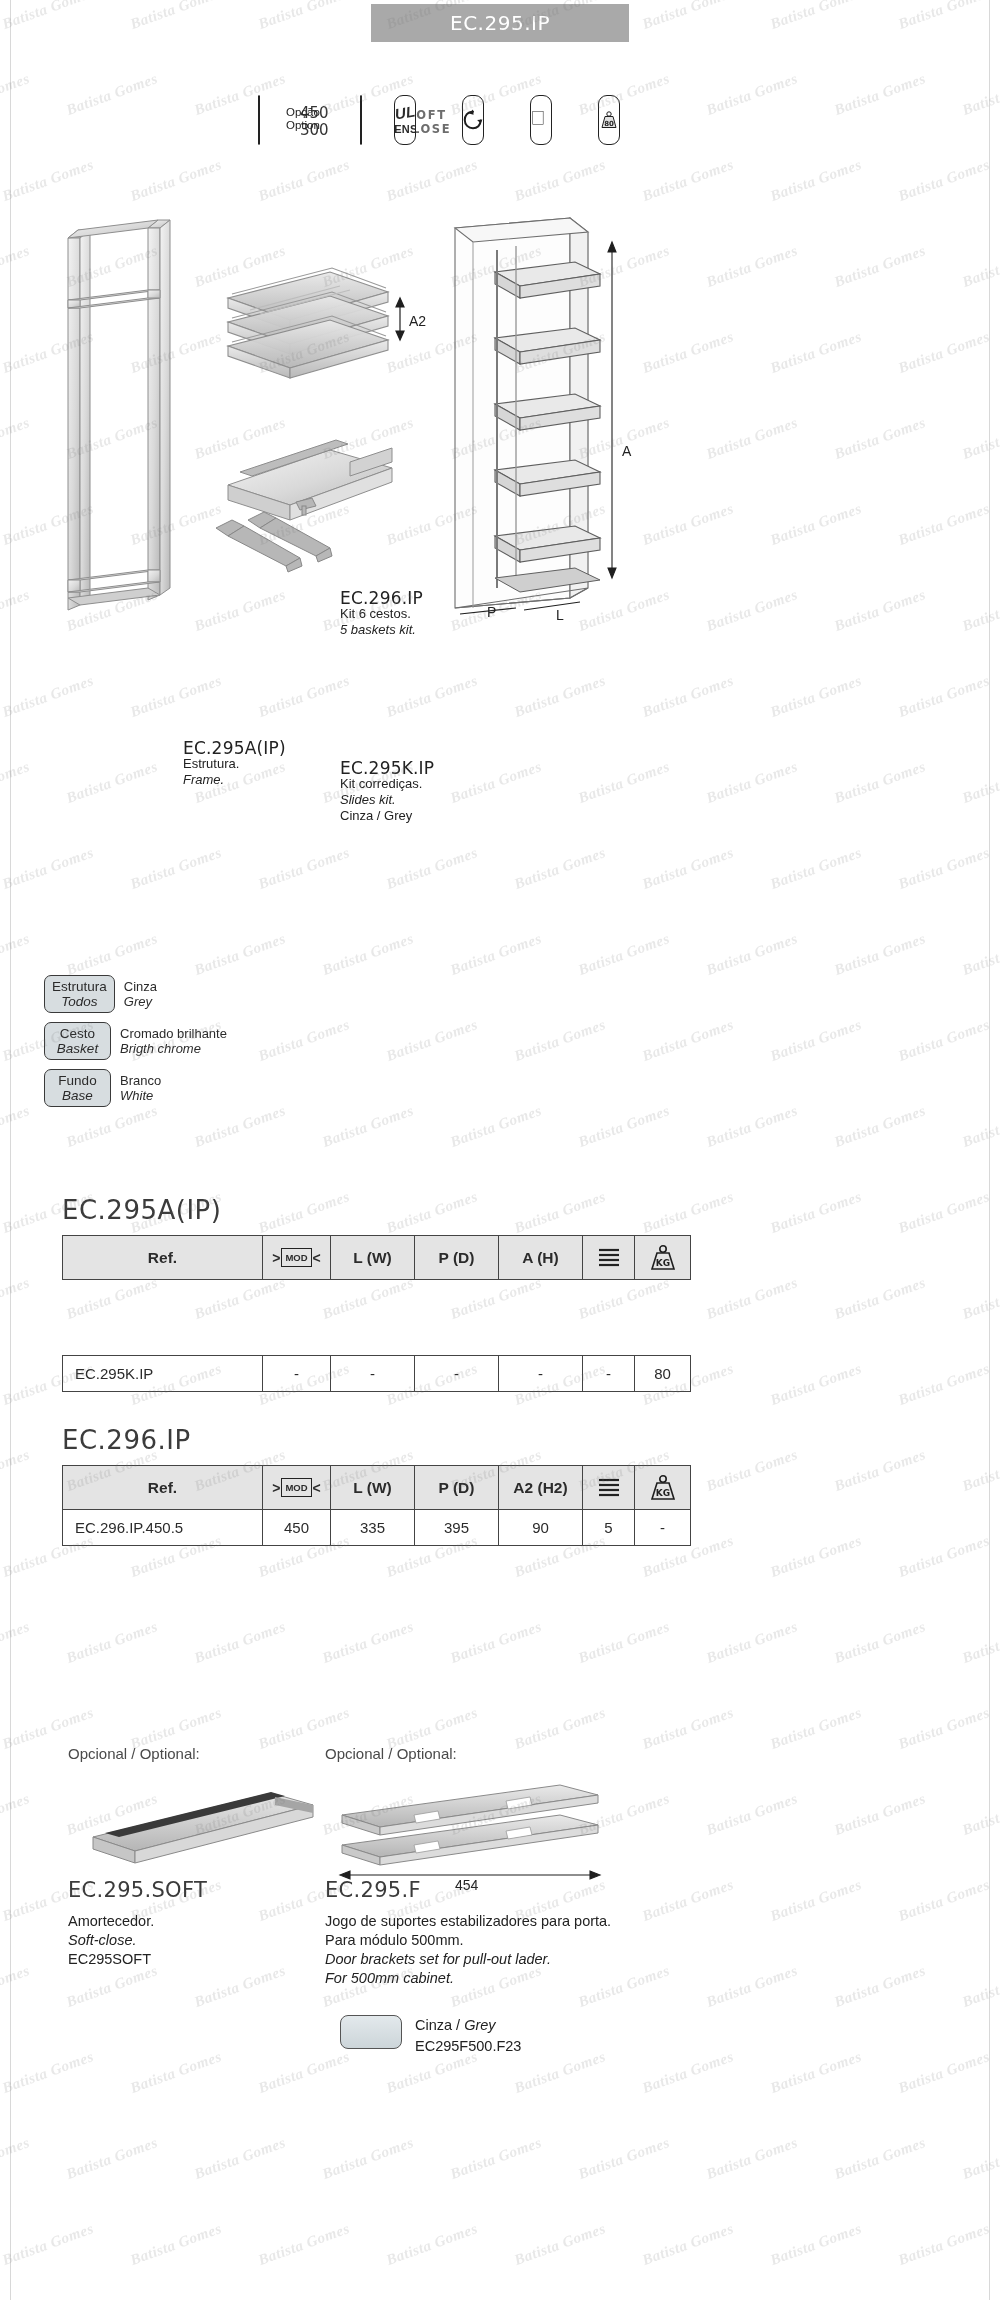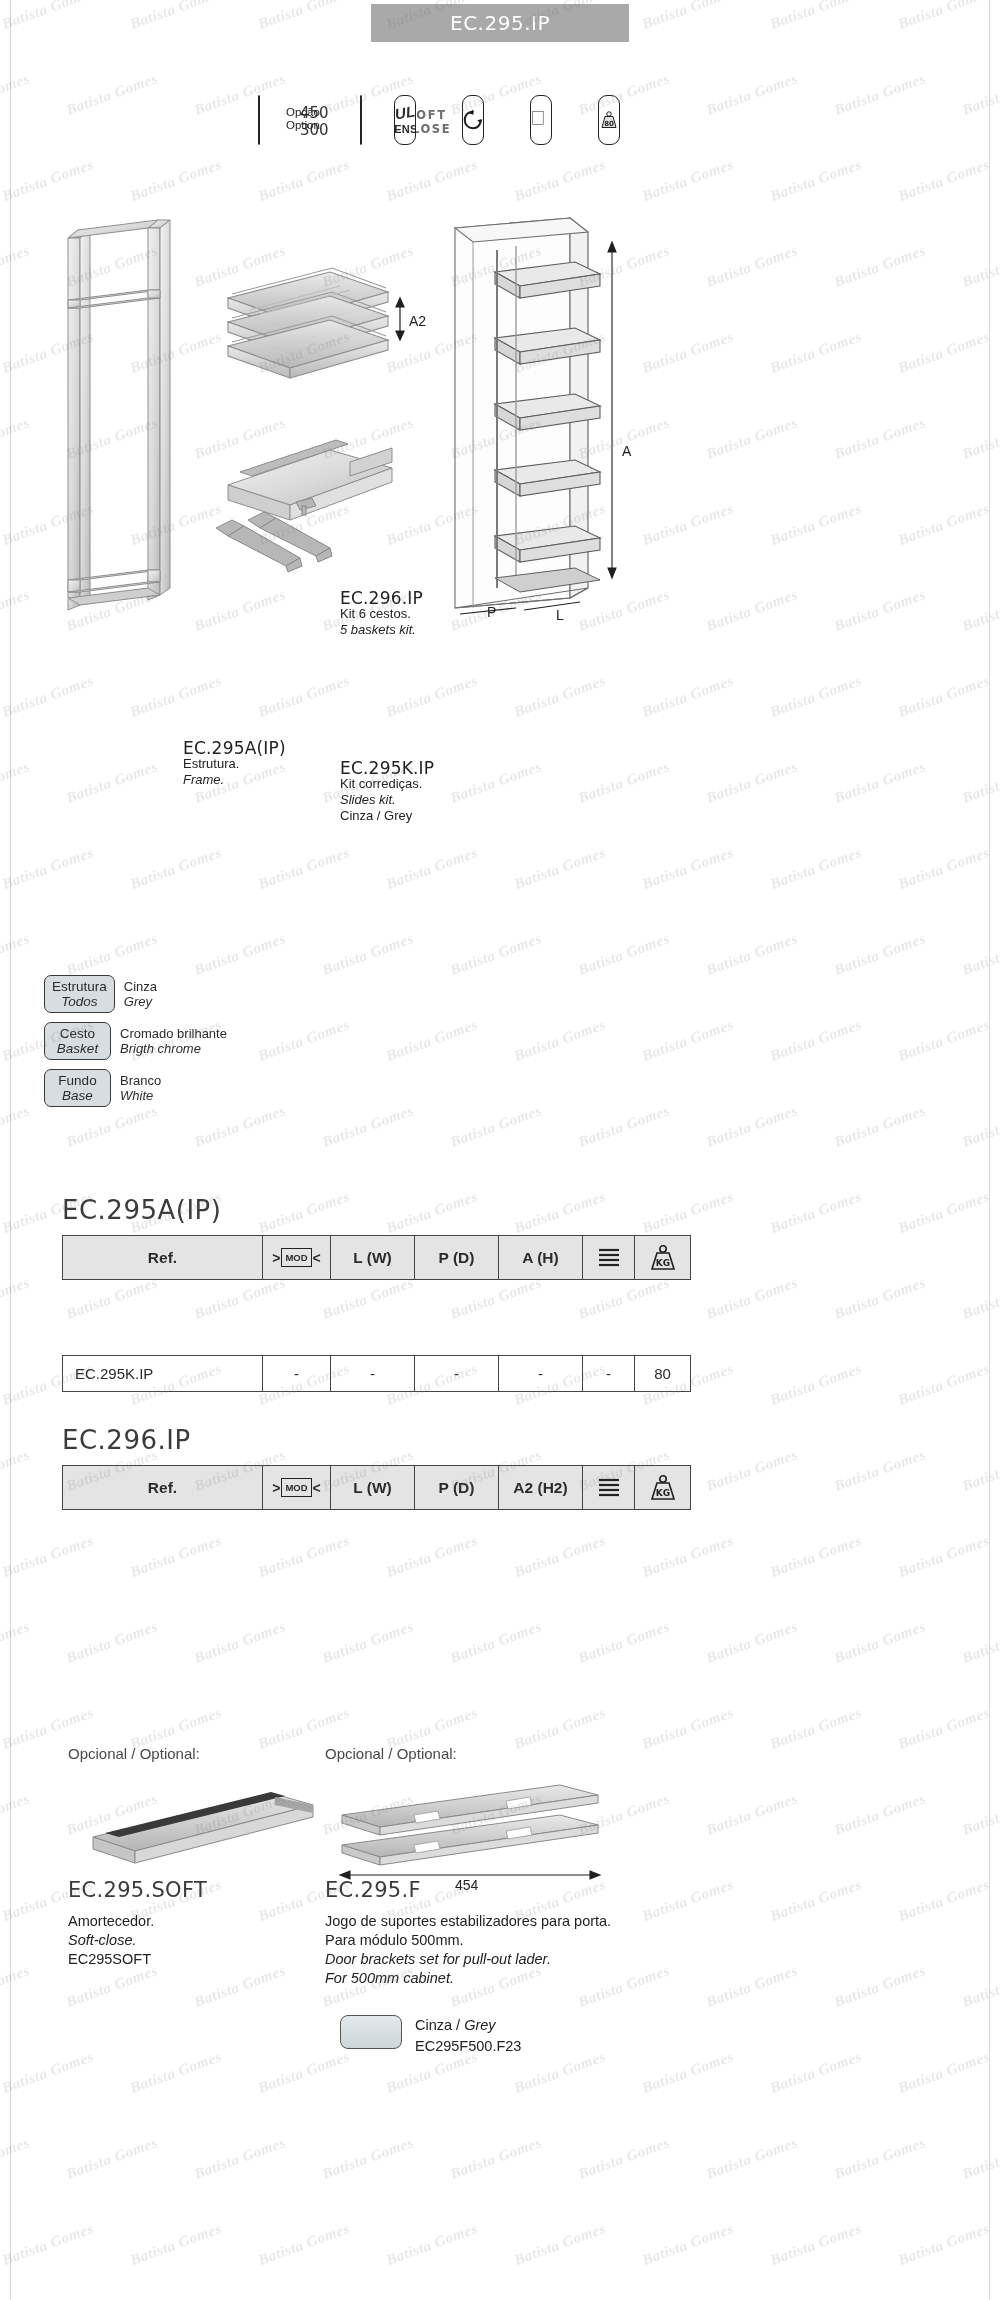--- a/index.html
+++ b/index.html
@@ -566,20 +566,29 @@
         <th class="col-kg">
           <svg class="hdr-icon" width="30" height="28" viewBox="0 0 30 28">
             <circle cx="15" cy="5" r="3.2" fill="none" stroke="#1f1f1f" stroke-width="1.6"></circle>
             <path d="M9 9 L21 9 L26 25 L4 25 Z" fill="none" stroke="#1f1f1f" stroke-width="1.6"></path>
             <text x="15" y="22" text-anchor="middle" font-family="DejaVu Sans, sans-serif" font-size="9" font-weight="bold" fill="#1f1f1f">KG</text>
           </svg>
         </th>
       </tr>
     </thead>
     <tbody>
+      <tr>
+        <td class="ref">EC.296.IP.450.5</td>
+        <td>450</td>
+        <td>335</td>
+        <td>395</td>
+        <td>90</td>
+        <td>5</td>
+        <td>-</td>
+      </tr>
     </tbody>
   </table>
 
   <div class="opt-head" style="left:68px; top:1745px;">Opcional / Optional:</div>
 
   <svg style="position:absolute; left:75px; top:1775px; z-index:3;" width="250" height="110" viewBox="0 0 250 110">
     <polygon points="18,62 196,18 238,30 60,76" fill="url(#metal2)" stroke="#8a8a8a" stroke-width="1"></polygon>
     <polygon points="18,62 60,76 60,88 18,74" fill="#c6c6c6" stroke="#8a8a8a" stroke-width="1"></polygon>
     <polygon points="60,76 238,30 238,42 60,88" fill="#d8d8d8" stroke="#8a8a8a" stroke-width="1"></polygon>
     <polygon points="30,58 196,17 210,21 44,62" fill="#3a3a3a"></polygon>

